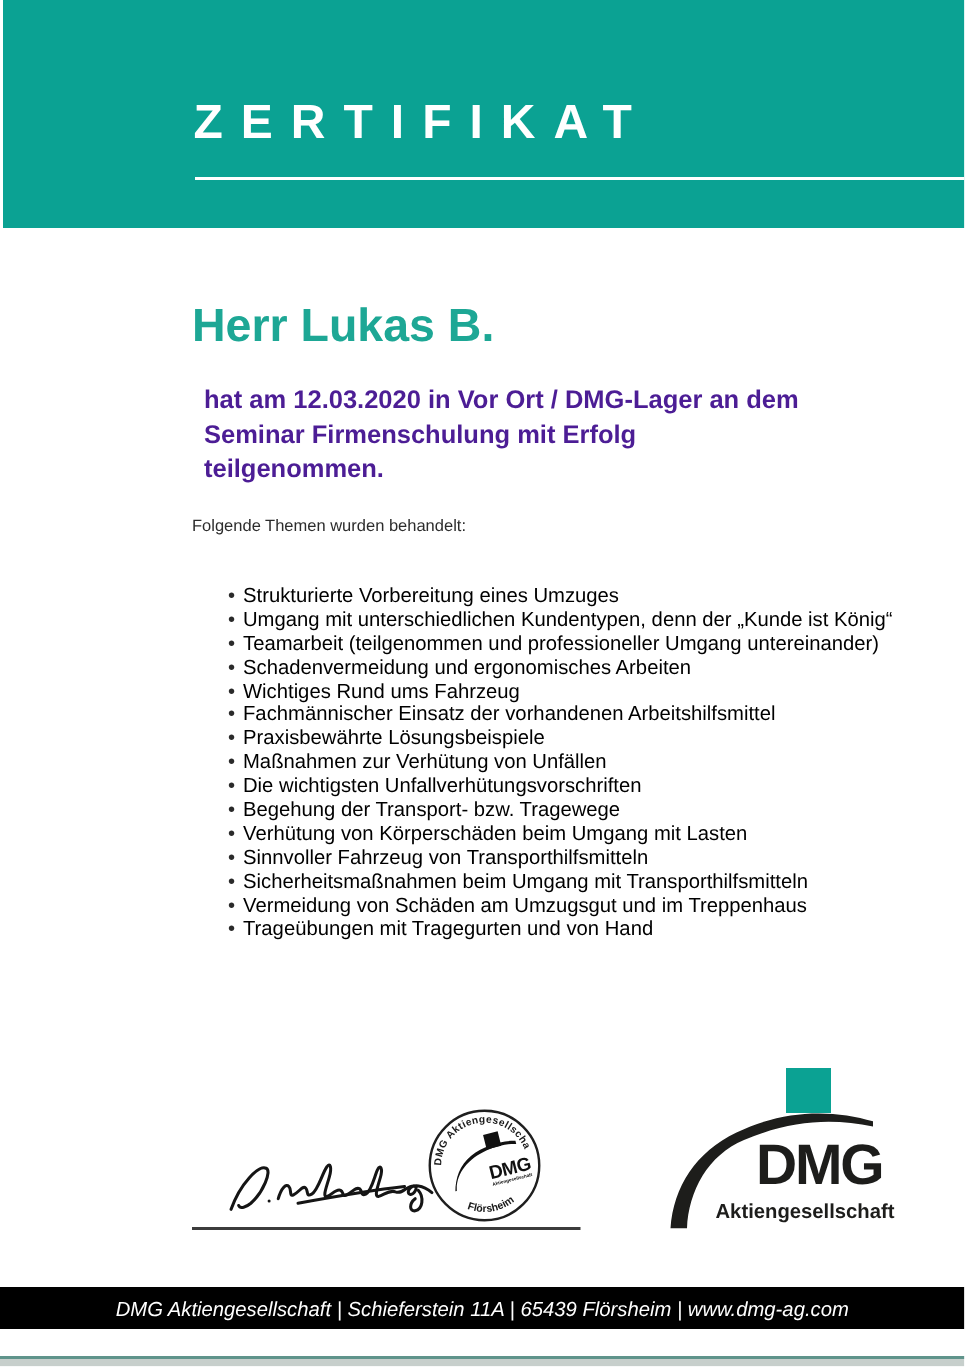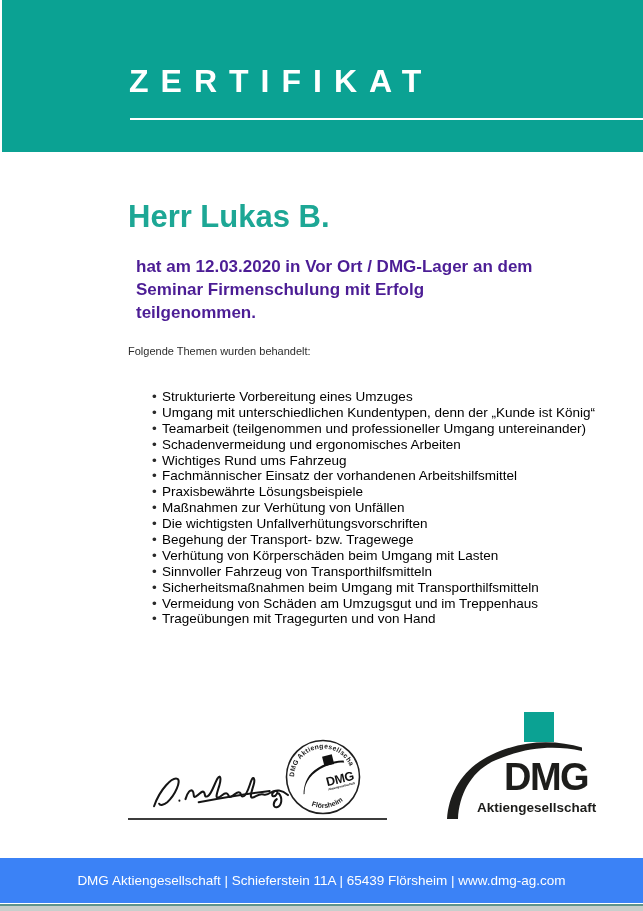--- a/index.html
+++ b/index.html
@@ -39,22 +39,22 @@
   .logo-wordmark{
     position:absolute;left:504px;top:758px;color:#1d1d1b;
     font-size:38px;font-weight:700;letter-spacing:-1.5px;line-height:1;white-space:nowrap;
   }
   .logo-subtitle{
     position:absolute;left:477px;top:801px;color:#1d1d1b;
     font-size:13.5px;font-weight:700;line-height:1.1;white-space:nowrap;
   }
   
   .footer-band{
-    position:absolute;left:0;top:858px;width:100%;height:45px;background:#3b82f6;
-    display:flex;align-items:center;justify-content:center;
+    position:absolute;left:0;top:858px;width:100%;height:28px;background:#000000;
+    display:flex;align-items:center;justify-content:center;font-style:italic;
   }
   .footer-text{color:#ffffff;font-size:13.5px;white-space:nowrap;}
   .bottom-strip{
     position:absolute;left:0;top:904px;width:100%;height:7px;
     background:#c7cfcc;border-top:2px solid #5f948b;box-sizing:border-box;
   }
   
   .stamp-ring{font-family:"Liberation Sans",sans-serif;font-size:6.8px;font-weight:600;fill:#1a1a1a;letter-spacing:.3px;}
   .stamp-bottom{font-family:"Liberation Sans",sans-serif;font-size:7px;font-weight:600;fill:#1a1a1a;}
   .stamp-dmg{font-family:"Liberation Sans",sans-serif;font-size:12.5px;font-weight:700;fill:#111111;letter-spacing:-.4px;}

